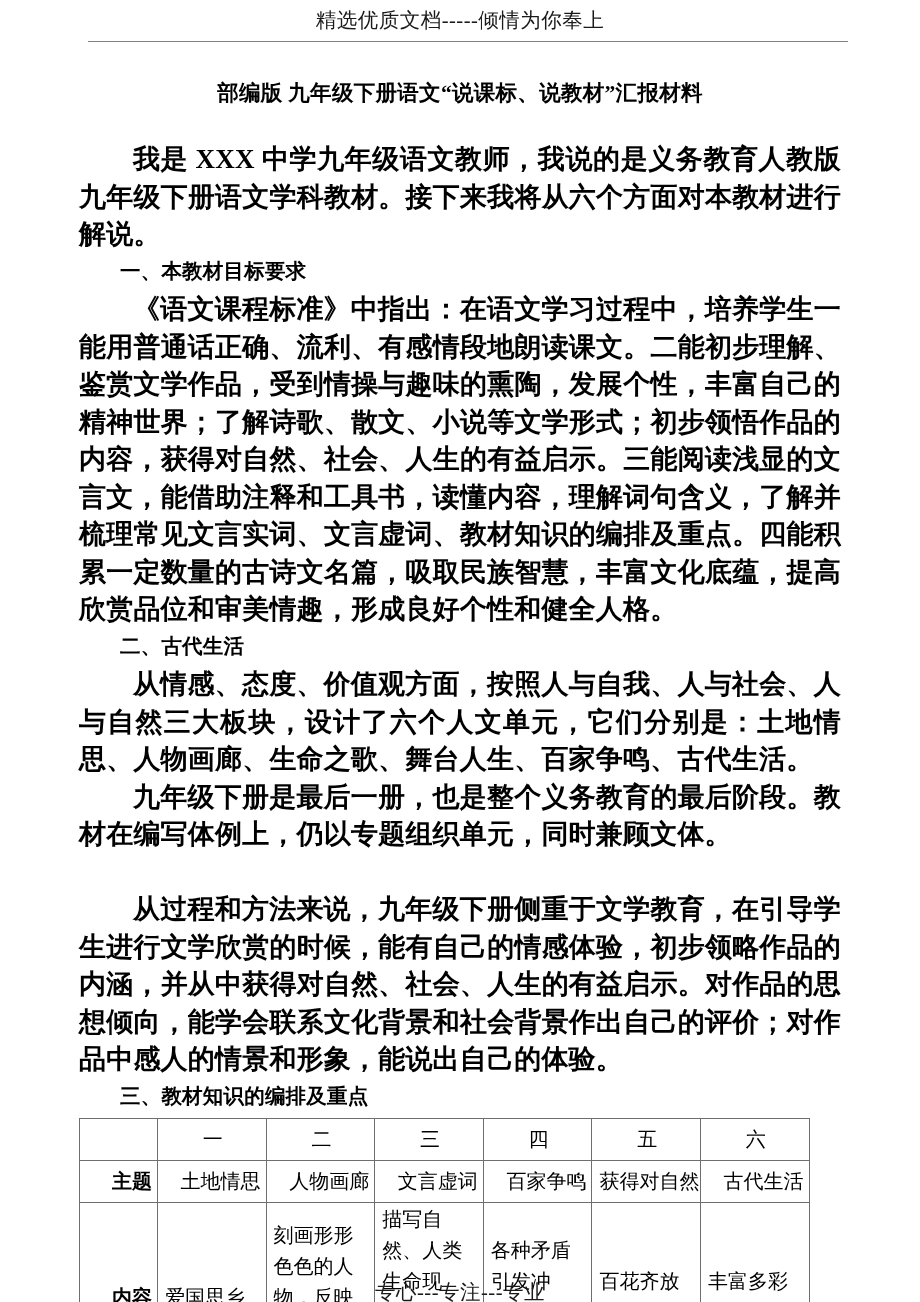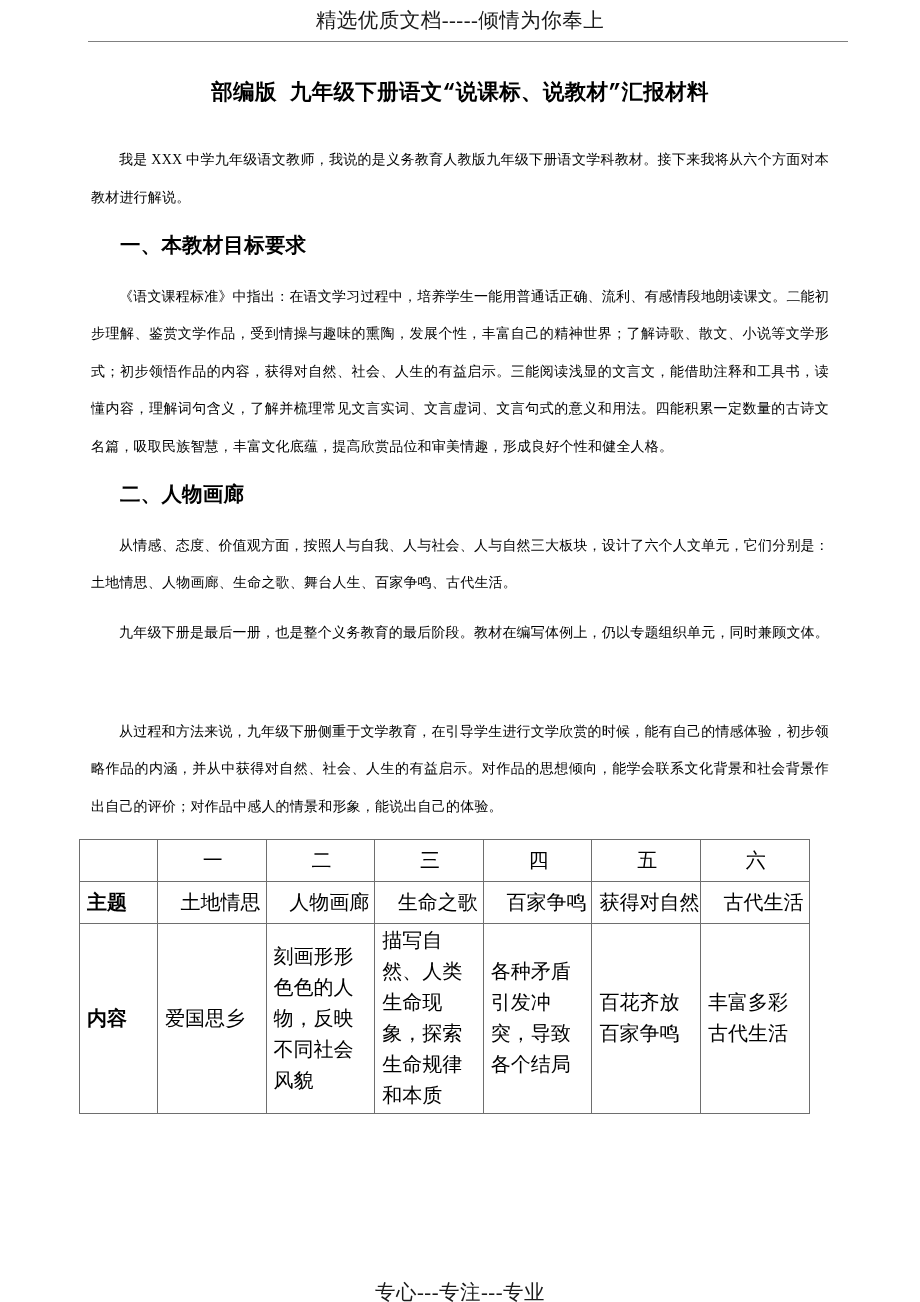--- a/index.html
+++ b/index.html
@@ -48,36 +48,37 @@
   
   .doc-body {
     position: absolute;
     top: 78px;
     left: 79px;
     width: 762px;
   }
 
   .doc-title {
     text-align: center;
-    font-family: Liberation Mono, monospace;
+    font-family: Liberation Serif, serif;
     font-weight: bold;
     font-size: 21.5px;
     line-height: 1.45;
     letter-spacing: 0.3px;
     margin: 0 0 32px 0;
   }
 
   p.para {
-    margin: 12px;
-    font-size: 14px;
+    margin: 0;
+    font-size: 27px;
     line-height: 37.5px;
     text-align: justify;
     text-justify: inter-ideograph;
     text-indent: 2em;
     letter-spacing: 0.2px;
+    font-weight: bold;
   }
 
   p.heading {
     margin: 0;
     font-family: Liberation Mono, monospace;
     font-weight: bold;
     font-size: 20.5px;
     line-height: 37.5px;
     text-indent: 2em;
     letter-spacing: 0.2px;
@@ -110,21 +111,21 @@
   }
   table.knowledge-table col.col-label { width: 78px; }
   table.knowledge-table col.col-data  { width: 108.6px; }
 
   td.num-head {
     text-align: center;
     font-size: 21px;
     height: 38px;
   }
   td.row-label {
-    text-align: left;
+    text-align: right;
     font-family: "Liberation Sans", "DejaVu Sans", sans-serif;
     font-weight: bold;
     font-size: 20px;
   }
   td.theme-cell {
     text-align: right;
     height: 38px;
     white-space: nowrap;
     padding-left: 6px;
     padding-right: 2px;
@@ -164,28 +165,29 @@
   <div class="page-header">精选优质文档-----倾情为你奉上</div>
   <div class="header-rule"></div>
 
   <div class="doc-body">
 
     <h1 class="doc-title">部编版 九年级下册语文“说课标、说教材”汇报材料</h1>
 
     <p class="para">我是 XXX 中学九年级语文教师，我说的是义务教育人教版九年级下册语文学科教材。接下来我将从六个方面对本教材进行解说。</p>
 
     <p class="heading">一、本教材目标要求</p>
-    <p class="para">《语文课程标准》中指出：在语文学习过程中，培养学生一能用普通话正确、流利、有感情段地朗读课文。二能初步理解、鉴赏文学作品，受到情操与趣味的熏陶，发展个性，丰富自己的精神世界；了解诗歌、散文、小说等文学形式；初步领悟作品的内容，获得对自然、社会、人生的有益启示。三能阅读浅显的文言文，能借助注释和工具书，读懂内容，理解词句含义，了解并梳理常见文言实词、文言虚词、文言句式的意义和用法。四能积累一定数量的古诗文名篇，吸取民族智慧，丰富文化底蕴，提高欣赏品位和审美情趣，形成良好个性和健全人格。</p>
-
-    <p class="heading">二、人物画廊</p>
+    <p class="para">《语文课程标准》中指出：在语文学习过程中，培养学生一能用普通话正确、流利、有感情段地朗读课文。二能初步理解、鉴赏文学作品，受到情操与趣味的熏陶，发展个性，丰富自己的精神世界；了解诗歌、散文、小说等文学形式；初步领悟作品的内容，获得对自然、社会、人生的有益启示。三能阅读浅显的文言文，能借助注释和工具书，读懂内容，理解词句含义，了解并梳理常见文言实词、文言虚词、教材知识的编排及重点。四能积累一定数量的古诗文名篇，吸取民族智慧，丰富文化底蕴，提高欣赏品位和审美情趣，形成良好个性和健全人格。</p>
+
+    <p class="heading">二、古代生活</p>
     <p class="para">从情感、态度、价值观方面，按照人与自我、人与社会、人与自然三大板块，设计了六个人文单元，它们分别是：土地情思、人物画廊、生命之歌、舞台人生、百家争鸣、古代生活。</p>
     <p class="para">九年级下册是最后一册，也是整个义务教育的最后阶段。教材在编写体例上，仍以专题组织单元，同时兼顾文体。</p>
     <p class="spacer"></p>
     <p class="para">从过程和方法来说，九年级下册侧重于文学教育，在引导学生进行文学欣赏的时候，能有自己的情感体验，初步领略作品的内涵，并从中获得对自然、社会、人生的有益启示。对作品的思想倾向，能学会联系文化背景和社会背景作出自己的评价；对作品中感人的情景和形象，能说出自己的体验。</p>
 
+    <p class="heading">三、教材知识的编排及重点</p>
 
     <div class="table-clip" style="max-height:none;">
       <table class="knowledge-table">
         <colgroup>
           <col class="col-label">
           <col class="col-data">
             <col class="col-data">
             <col class="col-data">
           <col class="col-data">
             <col class="col-data">
@@ -199,21 +201,21 @@
             <td class="num-head">三</td>
             <td class="num-head">四</td>
             <td class="num-head">五</td>
             <td class="num-head">六</td>
           </tr>
 
           <tr>
             <td class="row-label">主题</td>
             <td class="theme-cell">土地情思</td>
             <td class="theme-cell">人物画廊</td>
-            <td class="theme-cell">生命之歌</td>
+            <td class="theme-cell">文言虚词</td>
             <td class="theme-cell">百家争鸣</td>
             <td class="theme-cell">获得对自然</td>
             <td class="theme-cell">古代生活</td>
           </tr>
 
           <tr>
             <td class="row-label">内容</td>
             <td class="content-cell">爱国思乡</td>
             <td class="content-cell">刻画形形色色的人物，反映不同社会风貌</td>
             <td class="content-cell">描写自然、人类生命现象，探索生命规律和本质</td>

